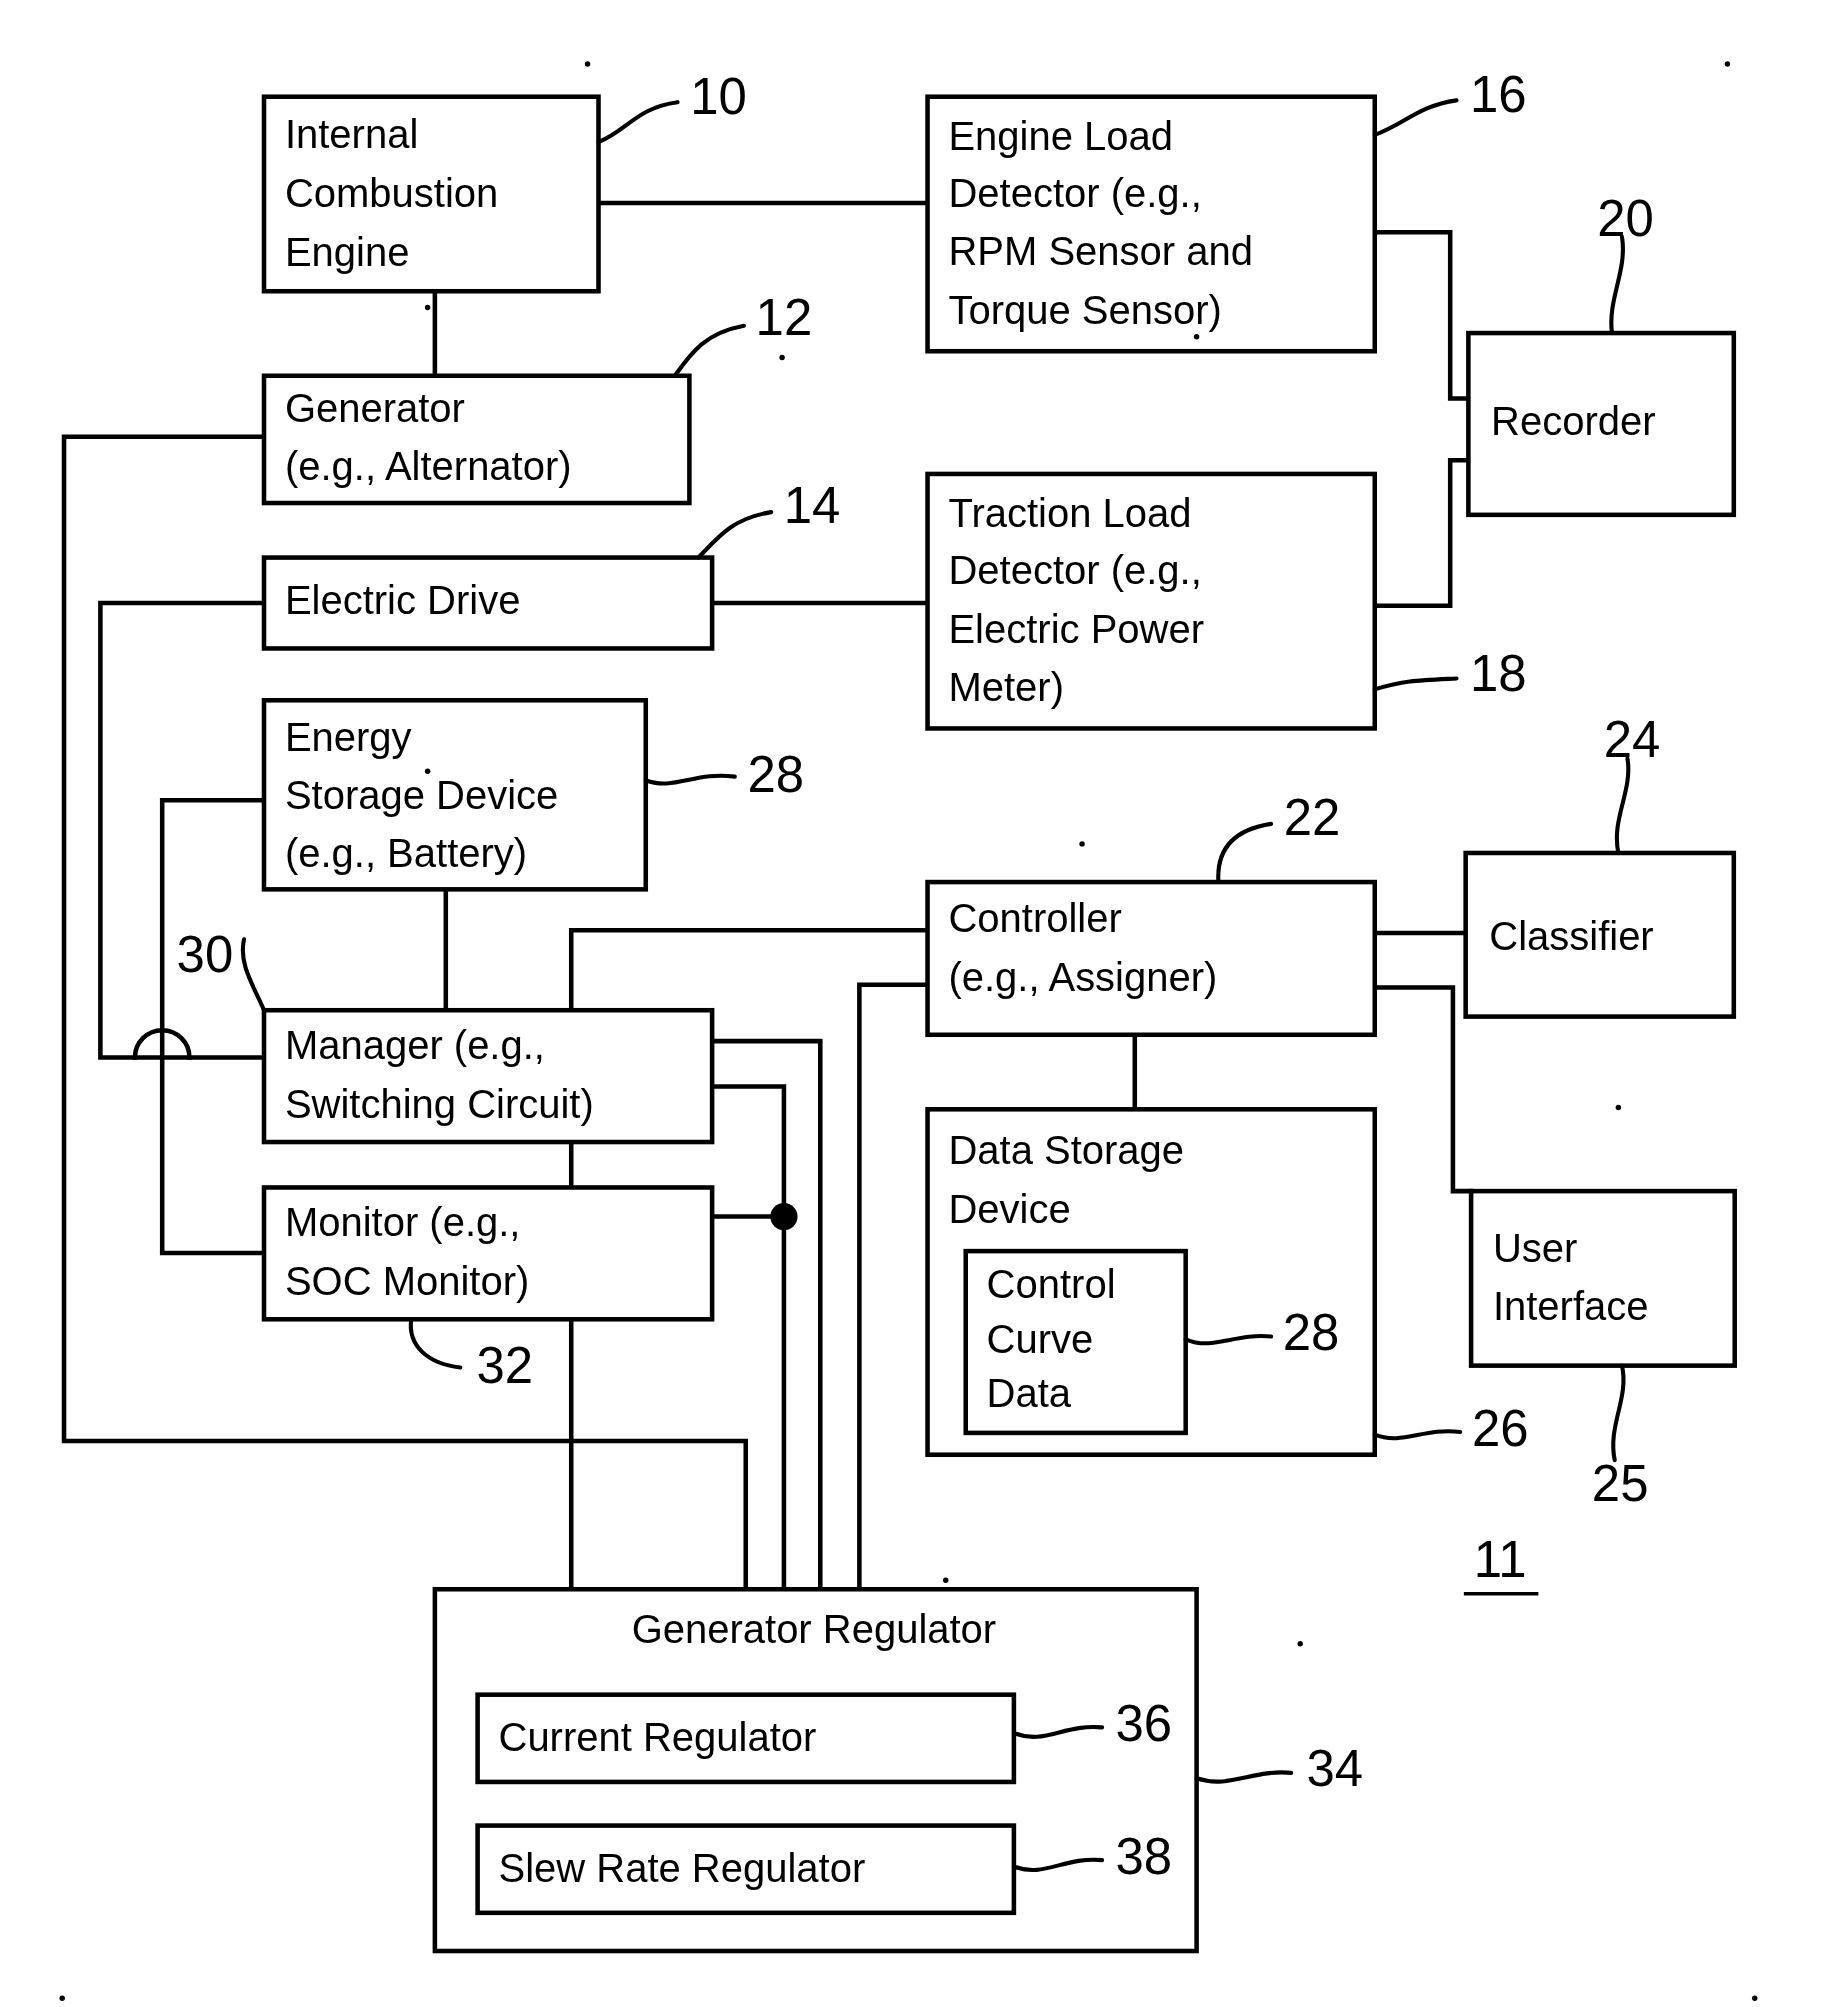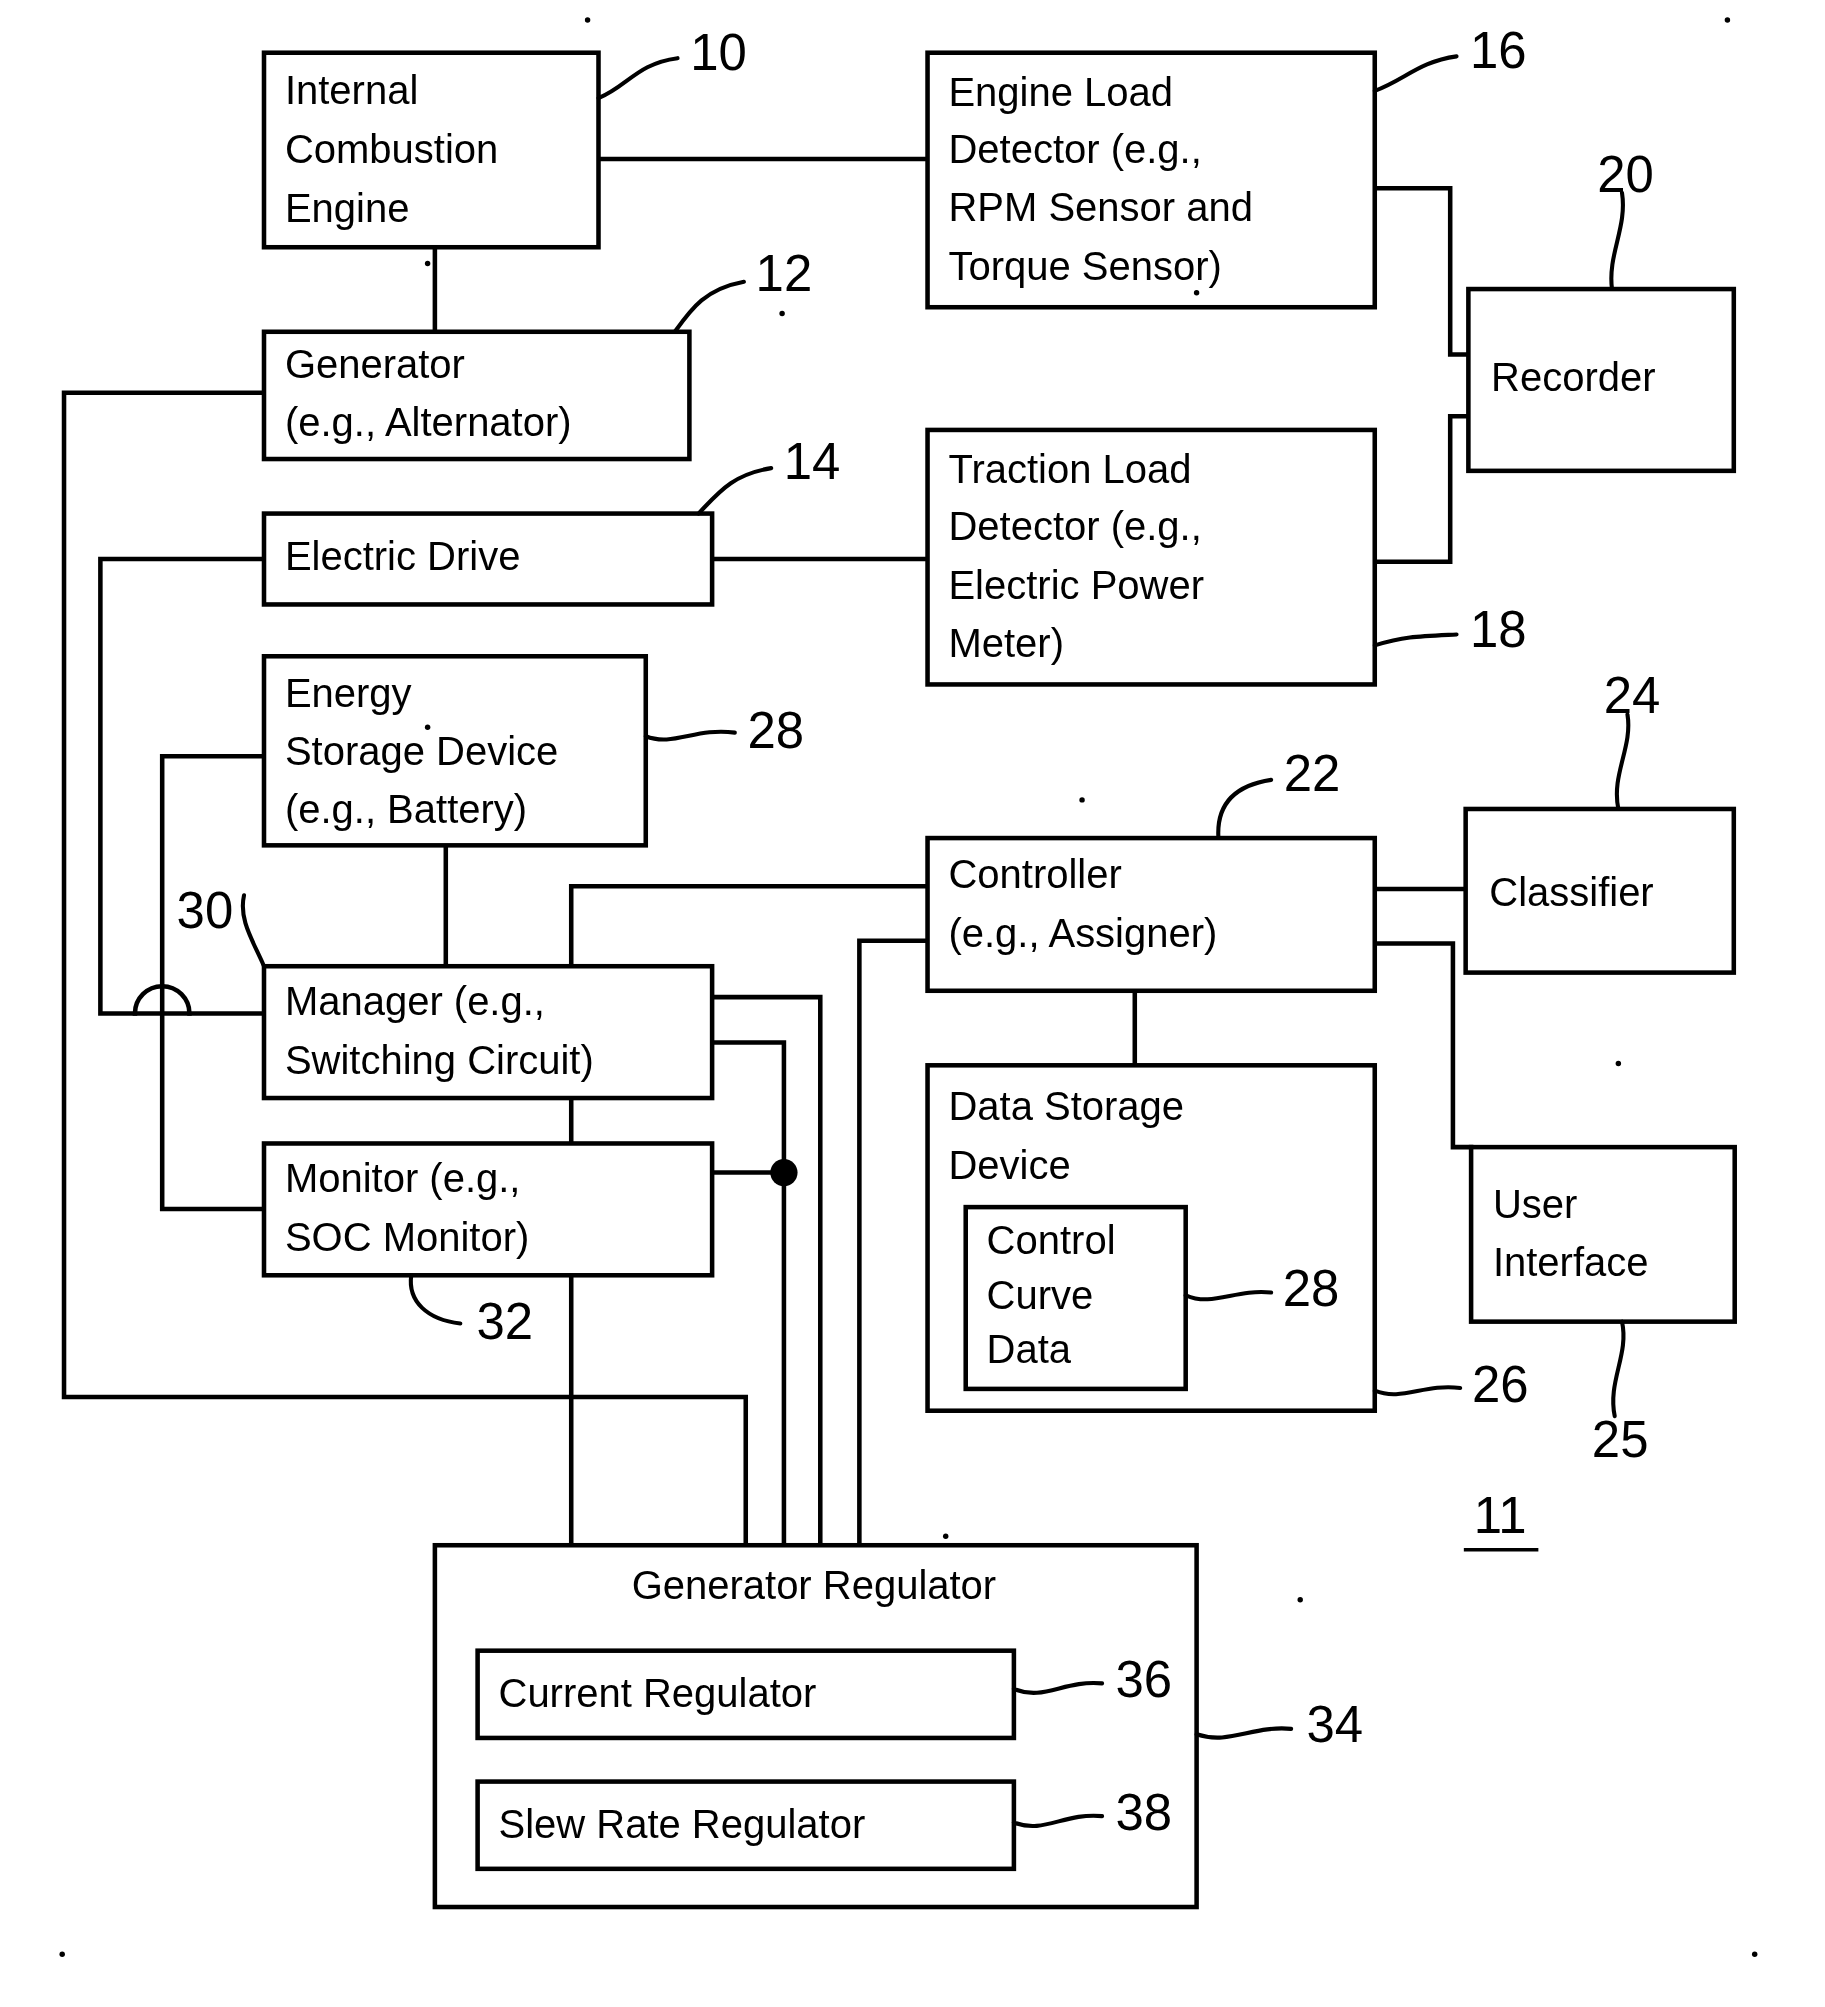--- a/index.html
+++ b/index.html
@@ -11,20 +11,21 @@
     width: 1826px;
     height: 2007px;
     font-family: "Liberation Sans", sans-serif;
     overflow: hidden;
   }
   #figure-root {
     position: relative;
     width: 1826px;
     height: 1469px;
     background: #ffffff;
+    margin-top: 44px;
   }
   svg.diagram-canvas {
     position: absolute;
     top: 0;
     left: 0;
     width: 1826px;
     height: 2007px;
   }
   .wire {
     fill: none;

